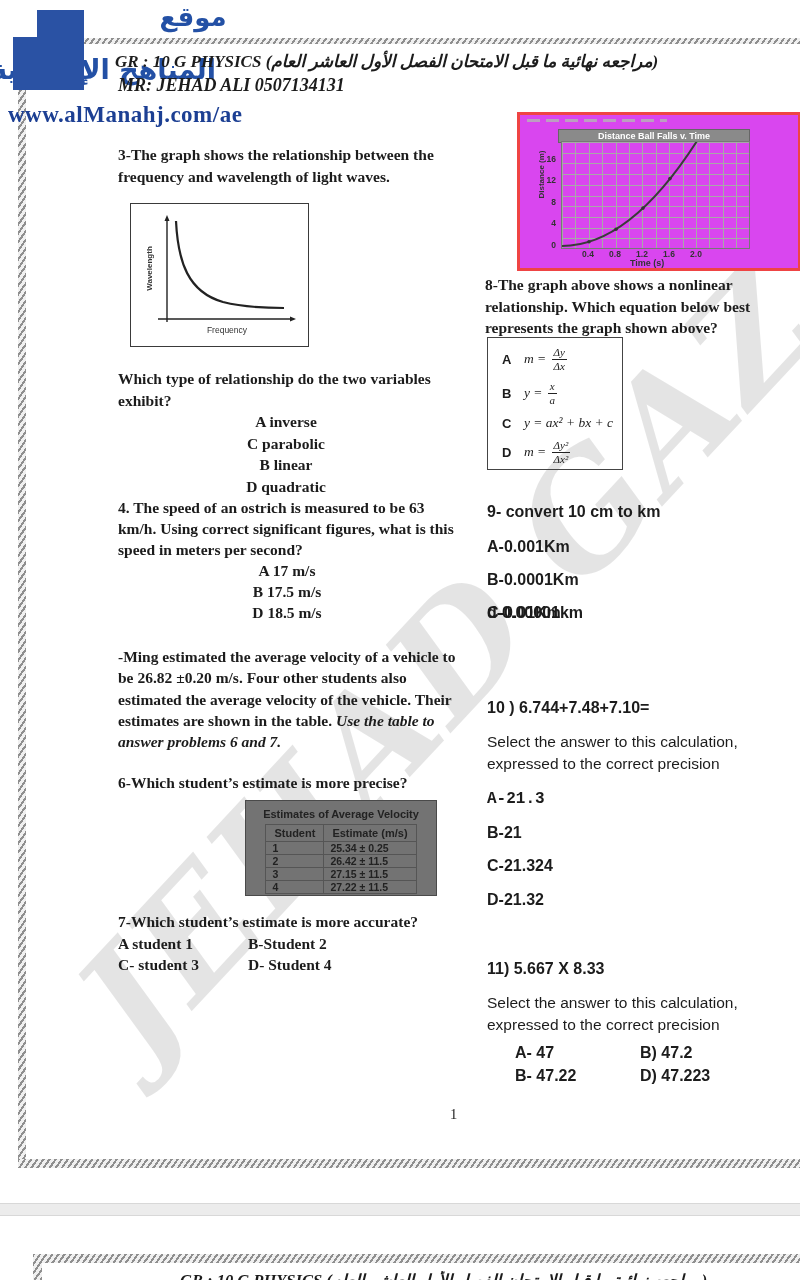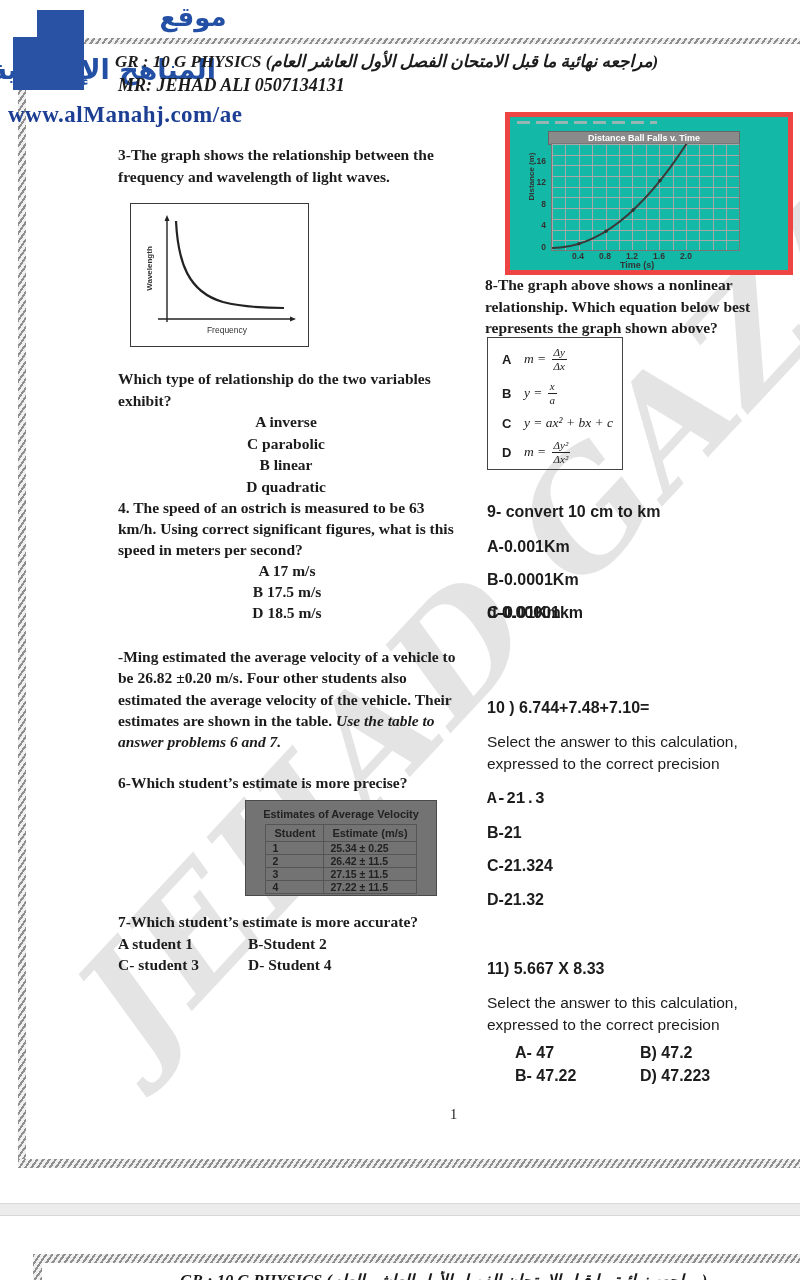--- a/index.html
+++ b/index.html
@@ -32,21 +32,21 @@
     font-size:8px;font-weight:700;color:#333;text-align:center;}
   
   .vtable-box{border:1.5px solid #4a4a4a;background:#737373;z-index:3;}
   .vtable-title{font-family:"Liberation Sans",sans-serif;font-weight:700;font-size:11px;text-align:center;
     margin-top:7px;color:#222;}
   table.vt{border-collapse:collapse;margin:4px auto 0 auto;font-family:"Liberation Sans",sans-serif;}
   table.vt th,table.vt td{border:1px solid #555;text-align:left;color:#222;}
   table.vt th{font-size:11px;font-weight:700;padding:2px 8px;}
   table.vt td{font-size:10.5px;font-weight:700;padding:0 6px;height:12px;}
   
-  .fig2-outer{left:505px;top:112px;width:278px;height:153px;border:5px solid #ef4444;background:#14b8a6;z-index:3;}
+  .fig2-outer{left:517px;top:112px;width:278px;height:153px;border:3px solid #ef4444;background:#d946ef;z-index:3;}
   .fig2-titlebar{left:38px;top:14px;width:190px;height:12px;background:#8a8a8a;border:1px solid #666;
     color:#fff;font-family:"Liberation Sans",sans-serif;font-weight:700;font-size:9px;
     text-align:center;line-height:12px;}
   .fig2-plot{left:41px;top:26px;width:187px;height:106px;border:1px solid #777;
     background-image:repeating-linear-gradient(to right,#a8a8a8 0 1px,transparent 1px 13.4px),
                      repeating-linear-gradient(to bottom,#a8a8a8 0 1px,transparent 1px 10.7px);}
   .ytick{font-family:"Liberation Sans",sans-serif;font-weight:700;font-size:8.5px;color:#333;
     width:16px;text-align:right;}
   .xtick{font-family:"Liberation Sans",sans-serif;font-weight:700;font-size:8.5px;color:#333;
     width:24px;text-align:center;}

